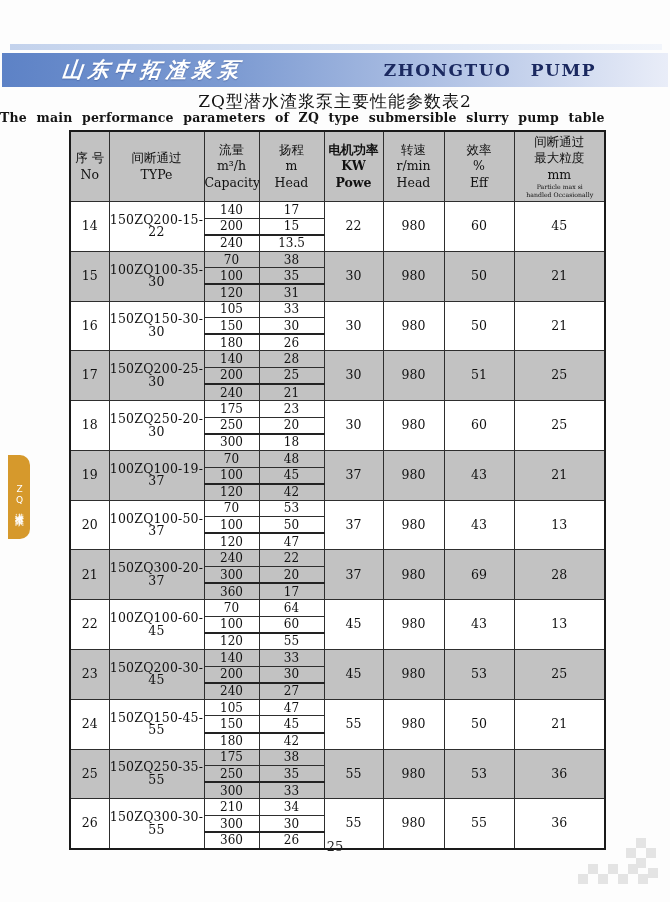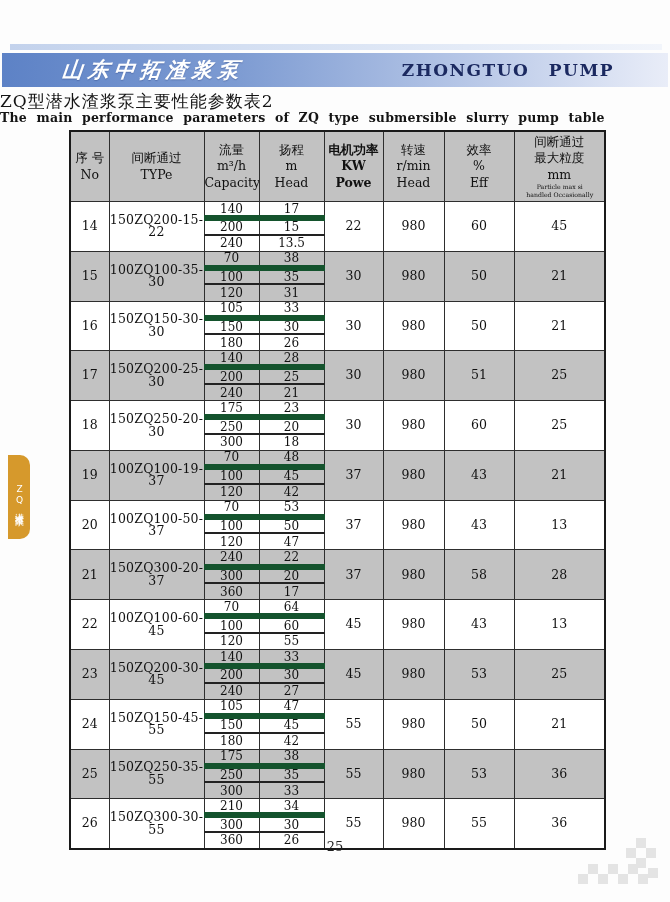--- a/index.html
+++ b/index.html
@@ -24,30 +24,30 @@
   }
   .brand-cn {
     position:absolute; left:62px; top:56px;
     font-size:21px; font-weight:bold; font-style:italic;
     color:#ffffff; letter-spacing:5px;
     transform:skewX(-6deg);
     text-shadow:0 1px 1px rgba(40,60,120,.35);
     white-space:nowrap;
   }
   .brand-en {
-    position:absolute; right:56px; top:60px;
+    position:absolute; right:74px; top:60px;
     font-size:17px; font-weight:bold;
     color:#1b2960; letter-spacing:1.5px; word-spacing:12px;
     white-space:nowrap;
   }
 
   
   .title-cn {
     position:absolute; left:0; right:0; top:90px;
-    font-size:17px; letter-spacing:1px;
+    text-align:center; font-size:17px; letter-spacing:1px;
     color:#141414; white-space:nowrap;
   }
   .title-en {
     position:absolute; left:0; right:0; top:110px;
     text-align:left; font-size:12.5px; font-weight:bold;
     color:#141414; word-spacing:5px; letter-spacing:.2px;
     white-space:nowrap;
   }
 
   
@@ -66,21 +66,21 @@
     background:#c2c2c2; height:48px;
     font-weight:normal; padding:2px 0;
   }
   table.spec thead th.bold { font-weight:bold; }
   .hline { font-size:12.5px; line-height:1.3; white-space:nowrap; }
   .hline.tiny { font-size:6.5px; line-height:1.25; letter-spacing:0; transform:scale(.95); }
   tbody tr { height:16.6px; }
   tbody td { background:#ffffff; font-size:12.5px; }
   tbody tr.alt td { background:#c2c2c2; }
   td.sub { font-size:12px; }
-  tr.mid td.sub { border-top:6px solid #14532d; border-bottom:2px solid #222; }
+  tr.mid td.sub { border-top:1px solid #14532d; border-bottom:2px solid #222; }
   td.cell-no, td.cell-type, td.cell-power, td.cell-speed,
   td.cell-eff, td.cell-particle { font-size:12.5px; }
   td.cell-type { letter-spacing:.2px;margin-left:48px; }
 
   
   .side-tab {
     position:absolute; left:8px; top:455px; width:22px; height:84px;
     background:#d6992c; border-radius:0 10px 10px 0;
     display:flex; align-items:center; justify-content:center;
   }
@@ -294,21 +294,21 @@
           <td class="sub cell-capacity">120</td>
           <td class="sub cell-head">47</td>
         </tr>
         <tr class="alt ">
           <td rowspan="3" class="cell-no">21</td>
           <td rowspan="3" class="cell-type">150ZQ300-20-37</td>
           <td class="sub cell-capacity">240</td>
           <td class="sub cell-head">22</td>
           <td rowspan="3" class="cell-power">37</td>
           <td rowspan="3" class="cell-speed">980</td>
-          <td rowspan="3" class="cell-eff">58</td>
+          <td rowspan="3" class="cell-eff">69</td>
           <td rowspan="3" class="cell-particle">28</td>
         </tr>
         <tr class="alt mid">
           <td class="sub cell-capacity">300</td>
           <td class="sub cell-head">20</td>
         </tr>
         <tr class="alt ">
           <td class="sub cell-capacity">360</td>
           <td class="sub cell-head">17</td>
         </tr>

